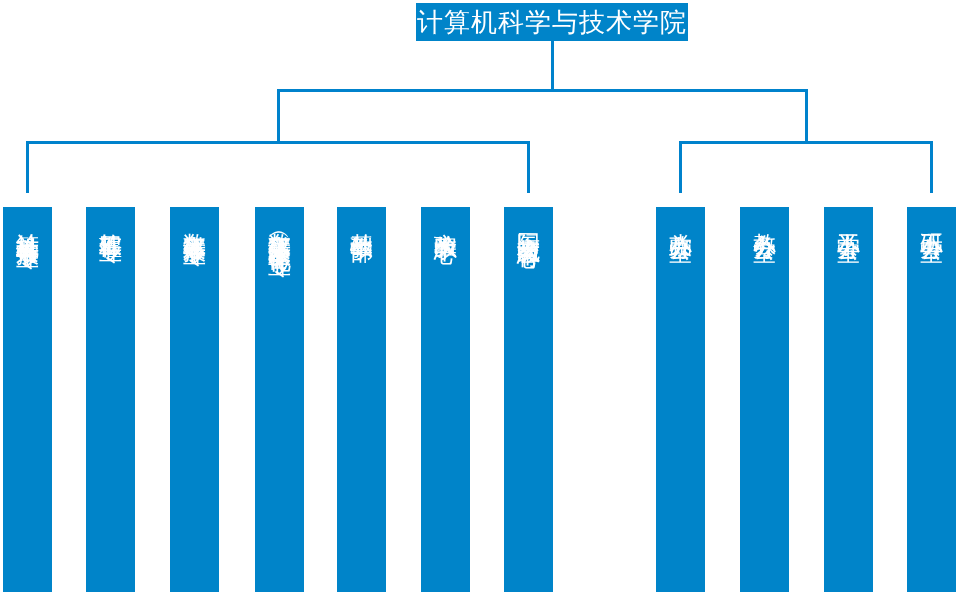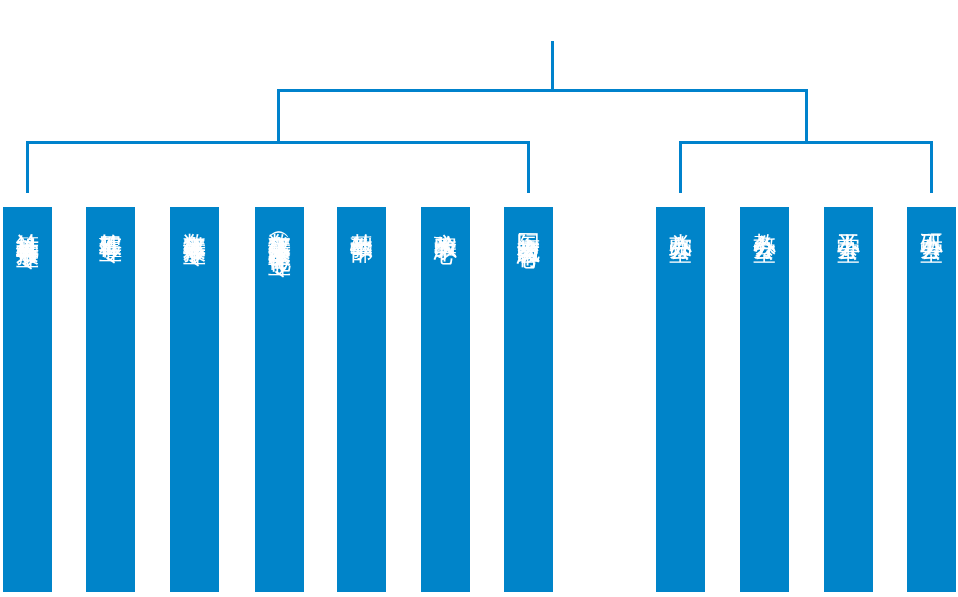--- a/index.html
+++ b/index.html
@@ -79,20 +79,23 @@
   .c8  { left: 656px; }
   .c9  { left: 740px; }
   .c10 { left: 824px; }
   .c11 { left: 907px; }
 </style>
 </head>
 <body>
 
 <div class="canvas">
 
+  <div class="root-node">
+    <span>计算机科学与技术学院</span>
+  </div>
 
   <div class="vline l-root-v"></div>
   <div class="hline l-main-h"></div>
   <div class="vline l-left-v"></div>
   <div class="hline l-left-h"></div>
   <div class="vline l-left-s1"></div>
   <div class="vline l-left-s7"></div>
   <div class="vline l-right-v"></div>
   <div class="hline l-right-h"></div>
   <div class="vline l-right-s1"></div>

